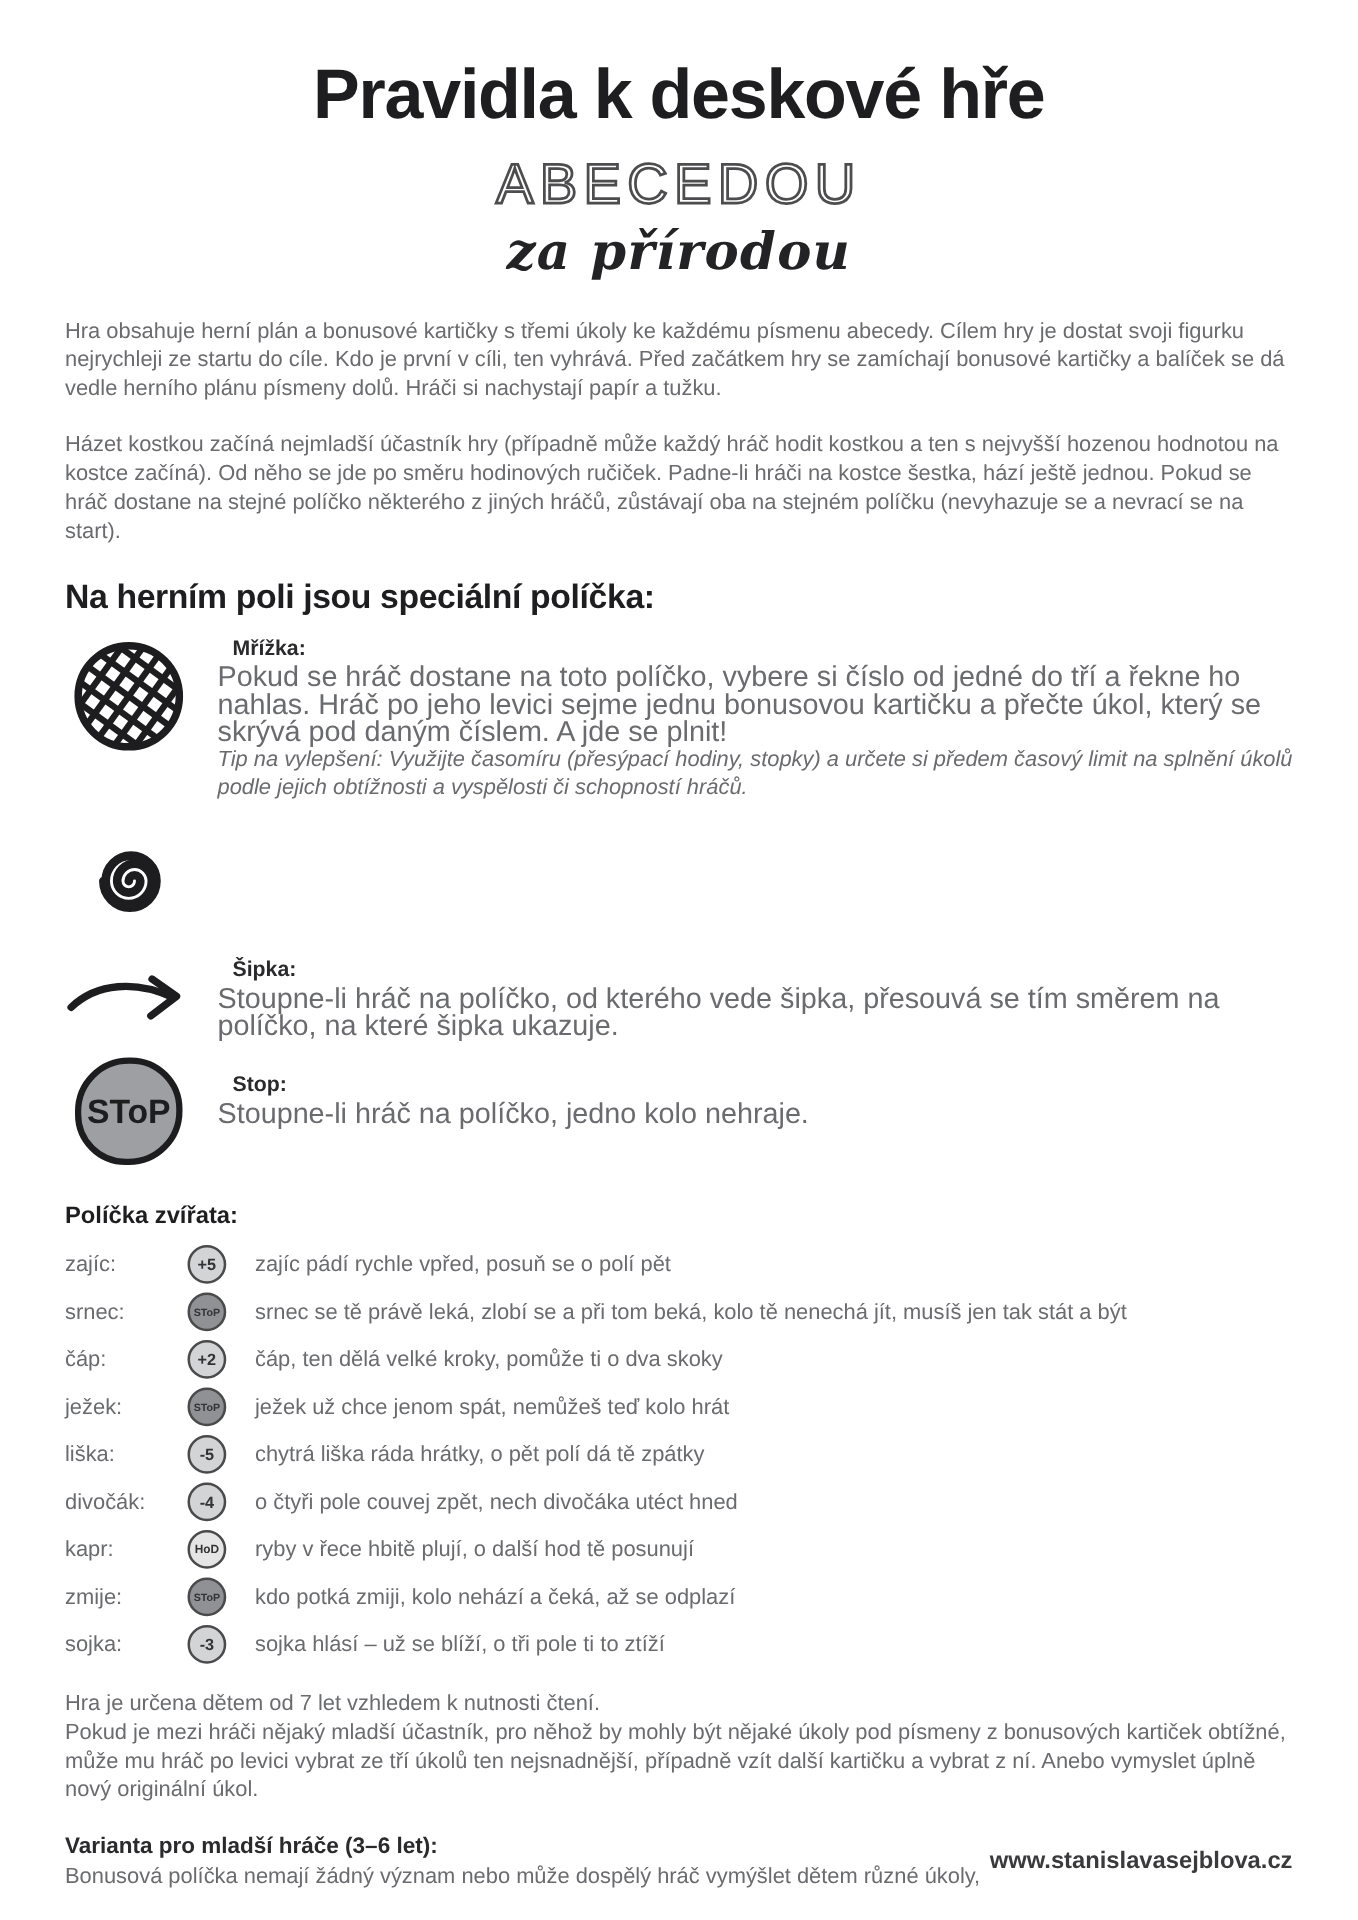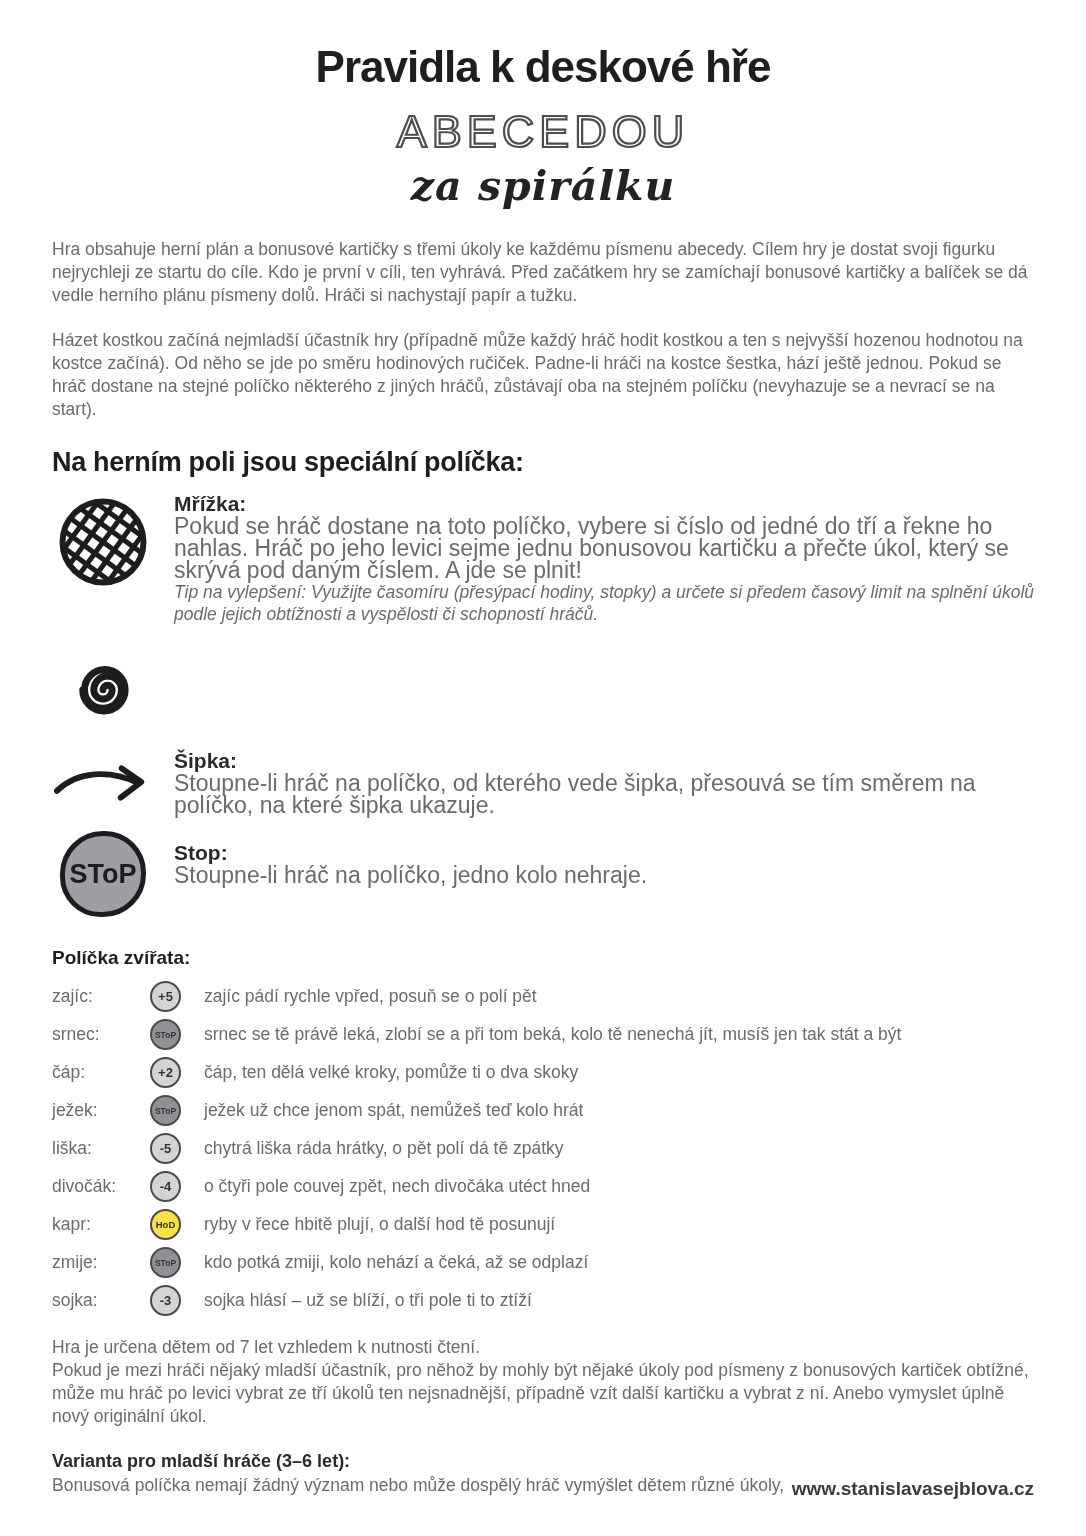--- a/index.html
+++ b/index.html
@@ -8,21 +8,21 @@
     width:1086px;height:1536px;
     box-sizing:border-box;
     padding:42px 52px 0 52px;
     background:#ffffff;
     font-family:"Liberation Sans",sans-serif;
     overflow:hidden;
   }
   
   .title{
     margin:0;text-align:center;
-    font-size:44px;font-weight:bold;letter-spacing:-1px;
+    font-size:56px;font-weight:bold;letter-spacing:-1px;
     color:#1e1e20;
   }
   .subtitle-outline{
     margin-top:14px;text-align:center;
     font-size:45px;font-weight:normal;letter-spacing:5px;
     color:#ffffff;
     -webkit-text-stroke:2.2px #4d4d4f;
   }
   .subtitle-script{
     margin-top:4px;text-align:center;
@@ -37,21 +37,21 @@
   .intro-block{margin-top:28px;}
   
   .section-heading{
     margin:26px 0 14px 0;
     font-size:27px;font-weight:bold;color:#1e1e20;letter-spacing:-0.3px;
   }
   
   .special-item{display:flex;margin-bottom:13px;}
   .icon-col{width:102px;flex:none;display:flex;justify-content:center;align-items:flex-start;padding-top:2px;}
   .text-col{flex:1;padding-left:20px;}
-  .item-title{font-size:21px;font-weight:bold;color:#2a2a2d;line-height:23px;}
+  .item-title{font-size:17px;font-weight:bold;color:#2a2a2d;line-height:23px;margin-left:12px;}
   .item-text{font-size:23px;line-height:22px;color:#6a6b6e;}
   .item-tip{font-size:17.5px;line-height:22px;color:#6a6b6e;font-style:italic;}
   .stop-circle{
     width:76px;height:76px;border-radius:50% 48% 50% 47%;
     background:#9d9fa2;border:5px solid #1d1d1f;
     display:flex;align-items:center;justify-content:center;
     font-weight:bold;font-size:27px;color:#1d1d1f;letter-spacing:0;
   }
   
   .animals-heading{
@@ -64,41 +64,41 @@
   }
   .a-label{font-size:17.5px;color:#6a6b6e;}
   .badge{
     width:27px;height:27px;border-radius:50%;
     border:2.5px solid #4a4a4c;background:#d3d4d6;
     display:flex;align-items:center;justify-content:center;
     font-weight:bold;font-size:13px;color:#333336;
     box-sizing:content-box;
   }
   .badge[data-kind="stop"]{background:#8f9194;font-size:8.5px;}
-  .badge[data-kind="hod"]{background:#fde047;font-size:9.5px;}
+  .badge[data-kind="hod"]{background:#e5e5e5;font-size:9.5px;}
   
   .age-note{margin-top:20px;}
   .variant-heading{
     margin:0 0 1px 0;
     font-size:18px;font-weight:bold;color:#2a2a2d;line-height:23px;
   }
   .footer-url{
     position:absolute;right:52px;bottom:36px;
     font-size:19px;font-weight:bold;color:#3a3a3c;text-align:center;
   }
   svg{display:block;}
 </style>
 </head>
 <body>
 
 <div class="page">
 
   <h1 class="title">Pravidla k deskové hře</h1>
   <div class="subtitle-outline">ABECEDOU</div>
-  <div class="subtitle-script">za spirálku</div>
+  <div class="subtitle-script">za přírodou</div>
 
   <p class="body-text intro-block">Hra obsahuje herní plán a bonusové kartičky s třemi úkoly ke každému písmenu abecedy. Cílem hry je dostat svoji figurku nejrychleji ze startu do cíle. Kdo je první v cíli, ten vyhrává. Před začátkem hry se zamíchají bonusové kartičky a balíček se dá vedle herního plánu písmeny dolů. Hráči si nachystají papír a tužku.</p>
   <p class="body-text">Házet kostkou začíná nejmladší účastník hry (případně může každý hráč hodit kostkou a ten s nejvyšší hozenou hodnotou na kostce začíná). Od něho se jde po směru hodinových ručiček. Padne-li hráči na kostce šestka, hází ještě jednou. Pokud se hráč dostane na stejné políčko některého z jiných hráčů, zůstávají oba na stejném políčku (nevyhazuje se a nevrací se na start).</p>
 
   <h2 class="section-heading">Na herním poli jsou speciální políčka:</h2>
 
   <div class="special-item">
     <div class="icon-col">
       <svg width="92" height="96" viewBox="0 0 100 104">
         <defs>

